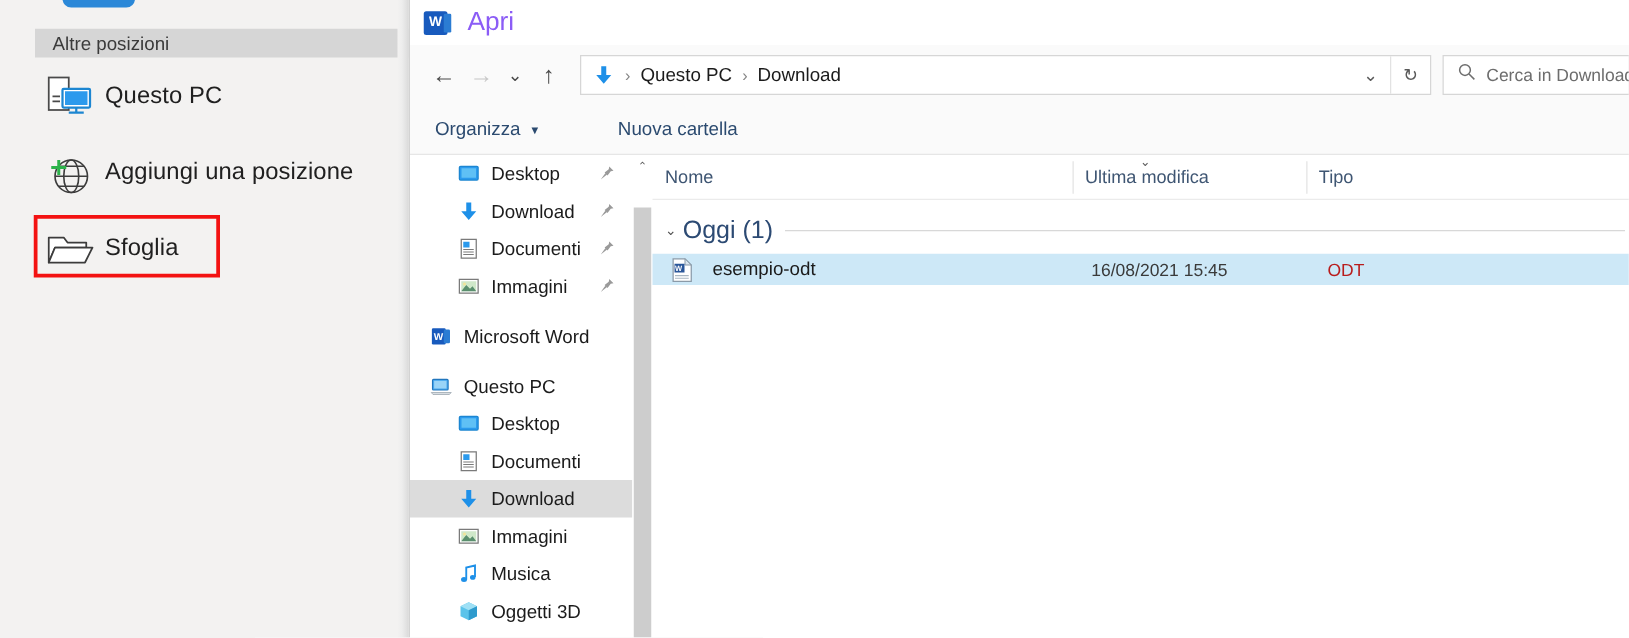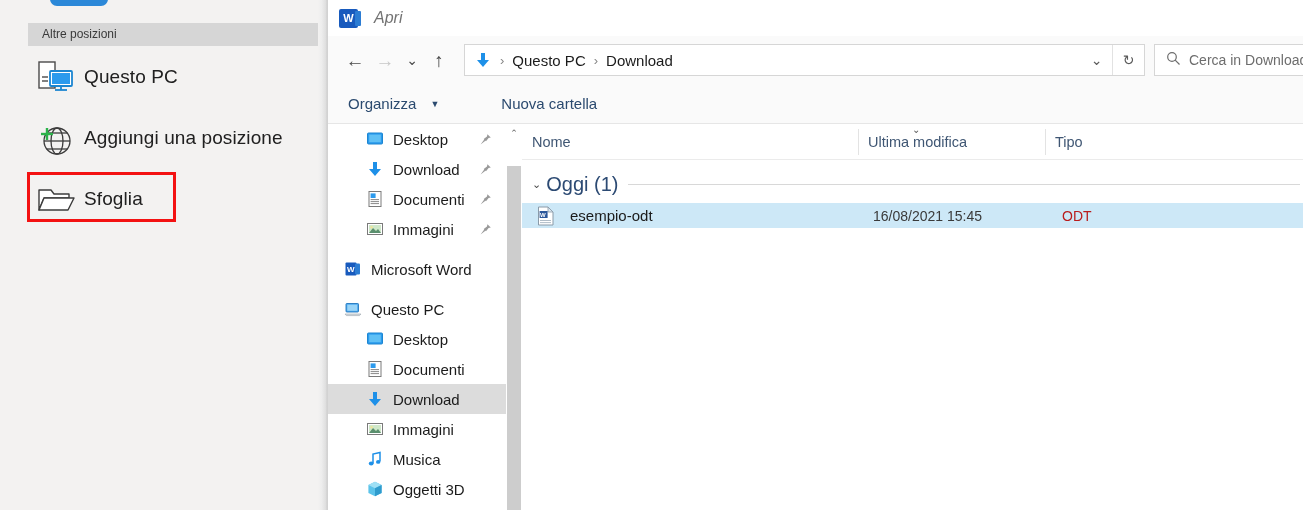--- a/index.html
+++ b/index.html
@@ -23,21 +23,21 @@
   .cloud-stub {
     position: absolute; left: 50px; top: -10px; width: 58px; height: 16px;
     background: #2b88d8; border-radius: 7px;
   }
   .section-header {
     position: absolute; left: 28px; top: 23px; width: 299px; height: 23px;
     background: #d6d6d6;
   }
   .section-header span {
     position: absolute; left: 14px; top: 4px;
-    font-size: 12px; color: #3a3a3a;
+    font-size: 15px; color: #3a3a3a;
   }
   .place-item {
     position: absolute; left: 28px; width: 290px; height: 54px;
     display: flex; align-items: center;
   }
   .place-item .ico {
     width: 56px; height: 44px; display: flex; align-items: center; justify-content: center;
     flex: none;
   }
   .place-item .lbl {
@@ -69,21 +69,21 @@
   }
   .word-icon::after {
     content: ""; position: absolute; right: -3px; top: 2px; width: 6px; height: 15px;
     background: #2b7cd3; border-radius: 1px;
   }
   .word-icon i {
     font-style: normal; color: #fff; font-size: 11px; font-weight: bold;
     font-family: "Liberation Sans", sans-serif; z-index: 2; line-height: 1;
   }
   .titlebar .title {
-    margin-left: 16px; font-size: 16px; color: #737373; font-style: italic;
+    margin-left: 16px; font-size: 21px; color: #8b5cf6;
   }
 
   
   .navrow {
     position: absolute; left: 0; top: 36px; width: 976px; height: 48px;
     background: #fafafa;
     display: flex; align-items: center;
   }
   .navbtn {
     width: 30px; height: 30px; display: flex; align-items: center; justify-content: center;
@@ -114,21 +114,21 @@
 
   
   .cmdbar {
     position: absolute; left: 0; top: 84px; width: 976px; height: 40px;
     background: #fafafa; border-bottom: 1px solid #e6e6e6;
     display: flex; align-items: center;
   }
   .cmd {
     font-size: 15px; color: #2b4a6f; display: flex; align-items: center; height: 40px;
   }
-  #cmd-organizza { margin-left: 20px; gap: 7px; }
+  #cmd-organizza { margin-left: 20px; }
   #cmd-organizza .caret { margin-left: 7px; font-size: 9px; color: #2b4a6f; }
   #cmd-nuova { margin-left: 62px; }
 
   
   .tree {
     position: absolute; left: 0; top: 124px; width: 178px; height: 386px;
     background: #fff; overflow: hidden;
   }
   .tree-row {
     position: relative; height: 30px; display: flex; align-items: center;

